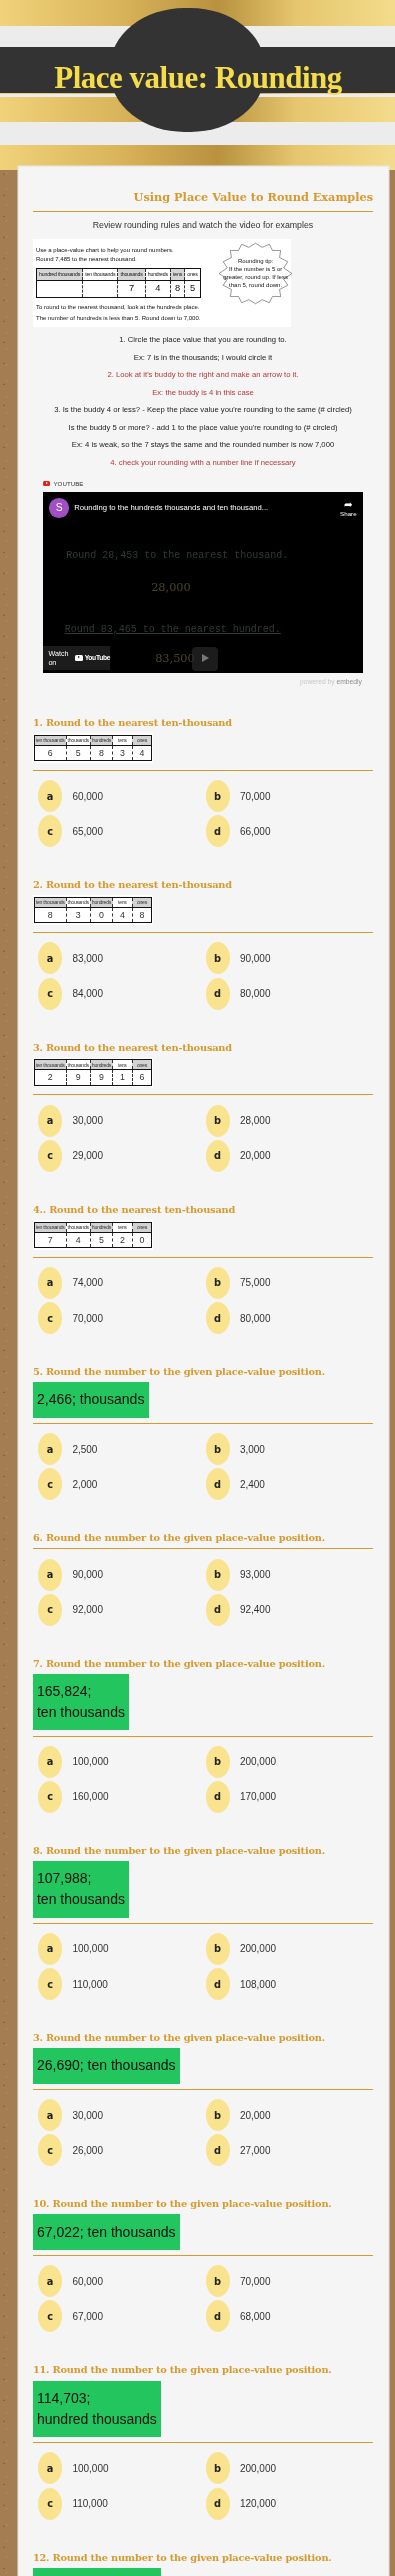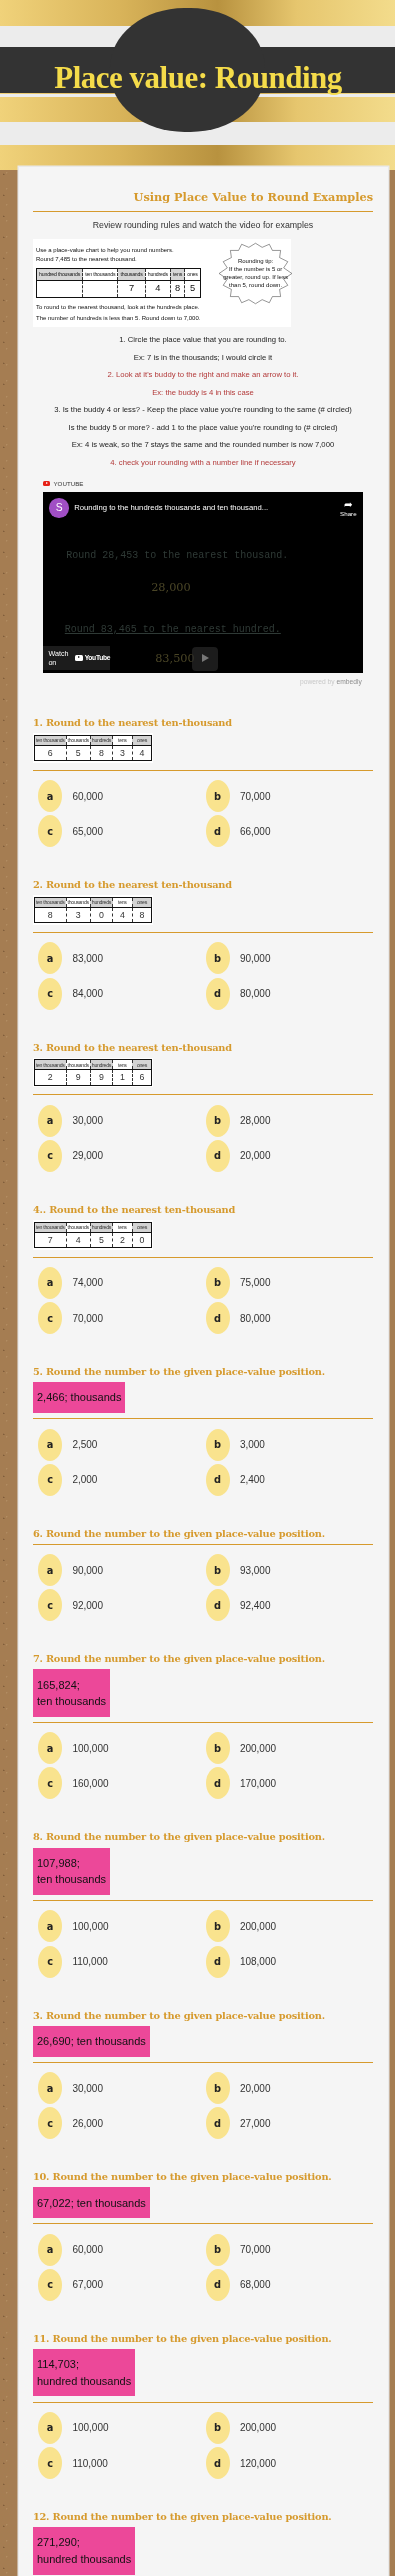--- a/index.html
+++ b/index.html
@@ -239,24 +239,24 @@
   .q-table th:nth-child(4) { width: 19.6px; }
   .q-table th:nth-child(5) { width: 19.6px; }
   .q-table td {
     font-size: 8.8px;
     text-align: center;
     height: 15.5px;
     border-right: 0.5px dashed #333;
   }
   .q-table th:last-child, .q-table td:last-child { border-right: none; }
   .q-prompt {
-    background: #ec4899;
+    background: #22c55e;
     display: inline-block;
     padding: 7.2px 4.1px 7.2px 4.1px;
-    font-size: 11px;
+    font-size: 14px;
     color: #111;
     line-height: 1.5;
     white-space: pre-line;
   }
   .q-divider {
     border: none;
     border-top: 0.8px solid #d69a2d;
     margin: 5.2px 0 9.3px 0;
   }
   .answers {

